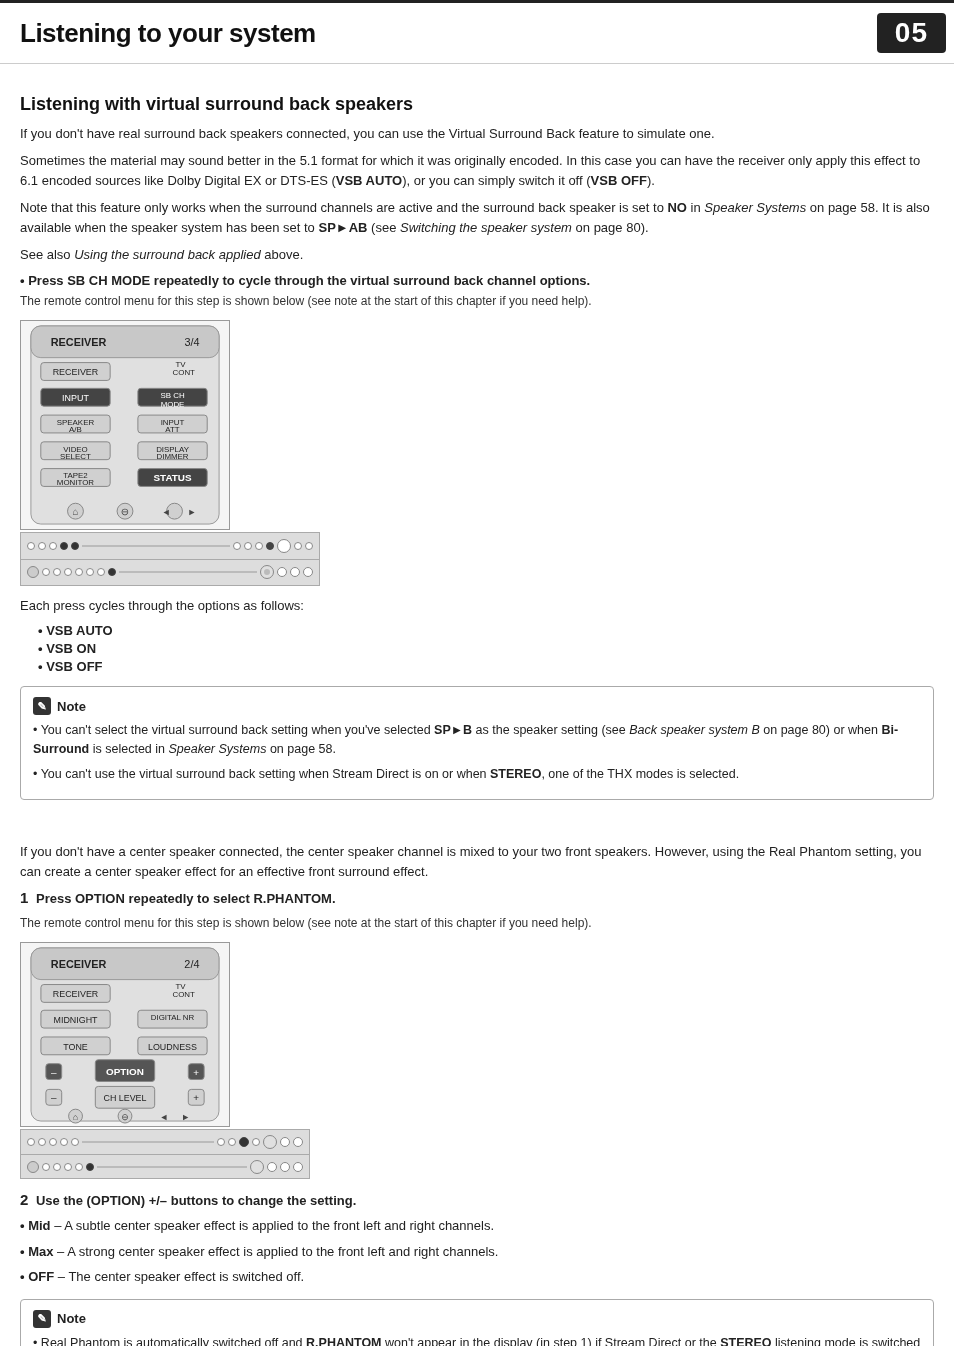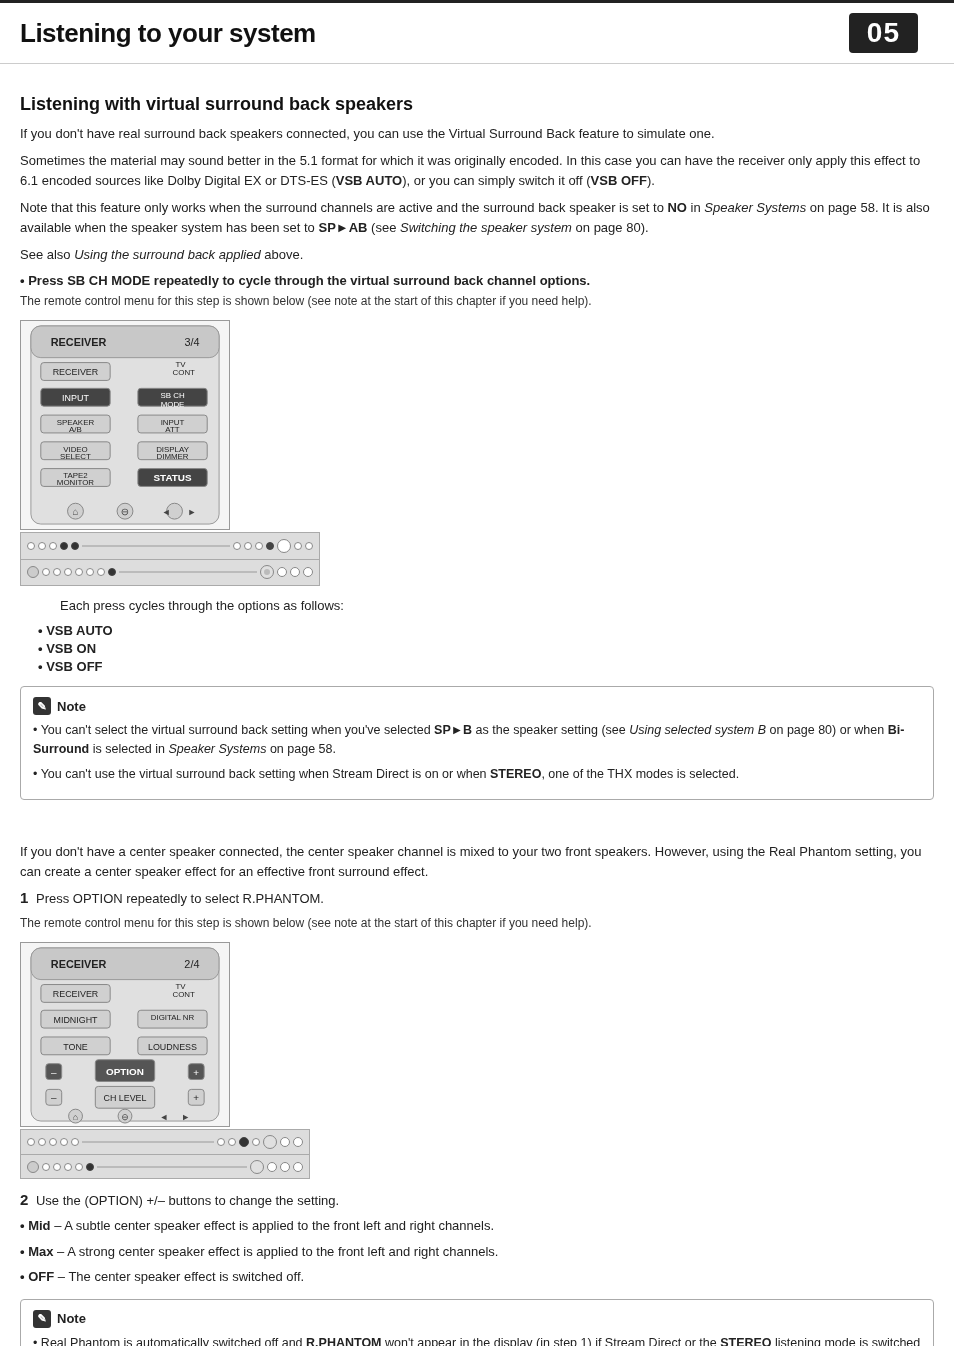--- a/index.html
+++ b/index.html
@@ -14,21 +14,21 @@
     }
 
     
     .header-bar {
       background: #fff;
       border-top: 3px solid #222;
       border-bottom: 1px solid #ccc;
       display: flex;
       align-items: center;
       justify-content: space-between;
-      padding: 10px 36px 10px 20px;
+      padding: 10px 8px 10px 20px;
       margin-bottom: 0;
     }
     .header-title {
       font-size: 26px;
       font-weight: bold;
       color: #111;
       letter-spacing: -0.5px;
     }
     .header-chapter {
       background: #222;
@@ -91,21 +91,21 @@
     
     .step {
       margin-bottom: 8px;
     }
     .step-number {
       font-weight: bold;
       font-size: 15px;
       margin-right: 4px;
     }
     .step-text {
-      font-weight: normal;
+      font-weight: bold;
       font-size: 13px;
     }
 
     
     .step-sub {
       font-size: 12px;
       color: #333;
       margin-bottom: 8px;
       margin-top: 2px;
     }
@@ -325,36 +325,36 @@
         <div style="flex:1;height:2px;background:#bbb;"></div>
         <div style="width:14px;height:14px;border-radius:50%;border:1px solid #888;background:#e0e0e0;display:flex;align-items:center;justify-content:center;">
           <div style="width:6px;height:6px;border-radius:50%;background:#bbb;"></div>
         </div>
         <div style="width:10px;height:10px;border-radius:50%;border:1px solid #888;background:#fff;"></div>
         <div style="width:10px;height:10px;border-radius:50%;border:1px solid #888;background:#fff;"></div>
         <div style="width:10px;height:10px;border-radius:50%;border:1px solid #888;background:#fff;"></div>
       </div>
     </div>
 
-    <p style="margin-top:10px;margin-left:40px;">Each press cycles through the options as follows:</p>
+    <p style="margin-top:10px;">Each press cycles through the options as follows:</p>
 
     <ul class="options-list">
       <li><span class="bold">VSB AUTO</span></li>
       <li><span class="bold">VSB ON</span></li>
       <li><span class="bold">VSB OFF</span></li>
     </ul>
 
     <div class="note-box">
       <div class="note-title">
         <div class="note-icon">✎</div>
         <span>Note</span>
       </div>
       <ul class="note-bullets">
         <li>
-          You can't select the virtual surround back setting when you've selected <span class="bold">SP►B</span> as the speaker setting (see <span class="italic">Using selected system B</span> on page 80) or when <span class="bold">Bi-Surround</span> is selected in <span class="italic">Speaker Systems</span> on page 58.
+          You can't select the virtual surround back setting when you've selected <span class="bold">SP►B</span> as the speaker setting (see <span class="italic">Back speaker system B</span> on page 80) or when <span class="bold">Bi-Surround</span> is selected in <span class="italic">Speaker Systems</span> on page 58.
         </li>
         <li>
           You can't use the virtual surround back setting when Stream Direct is on or when <span class="bold">STEREO</span>, one of the THX modes is selected.
         </li>
       </ul>
     </div>
 
   </div>
 
   <div class="right-col">

